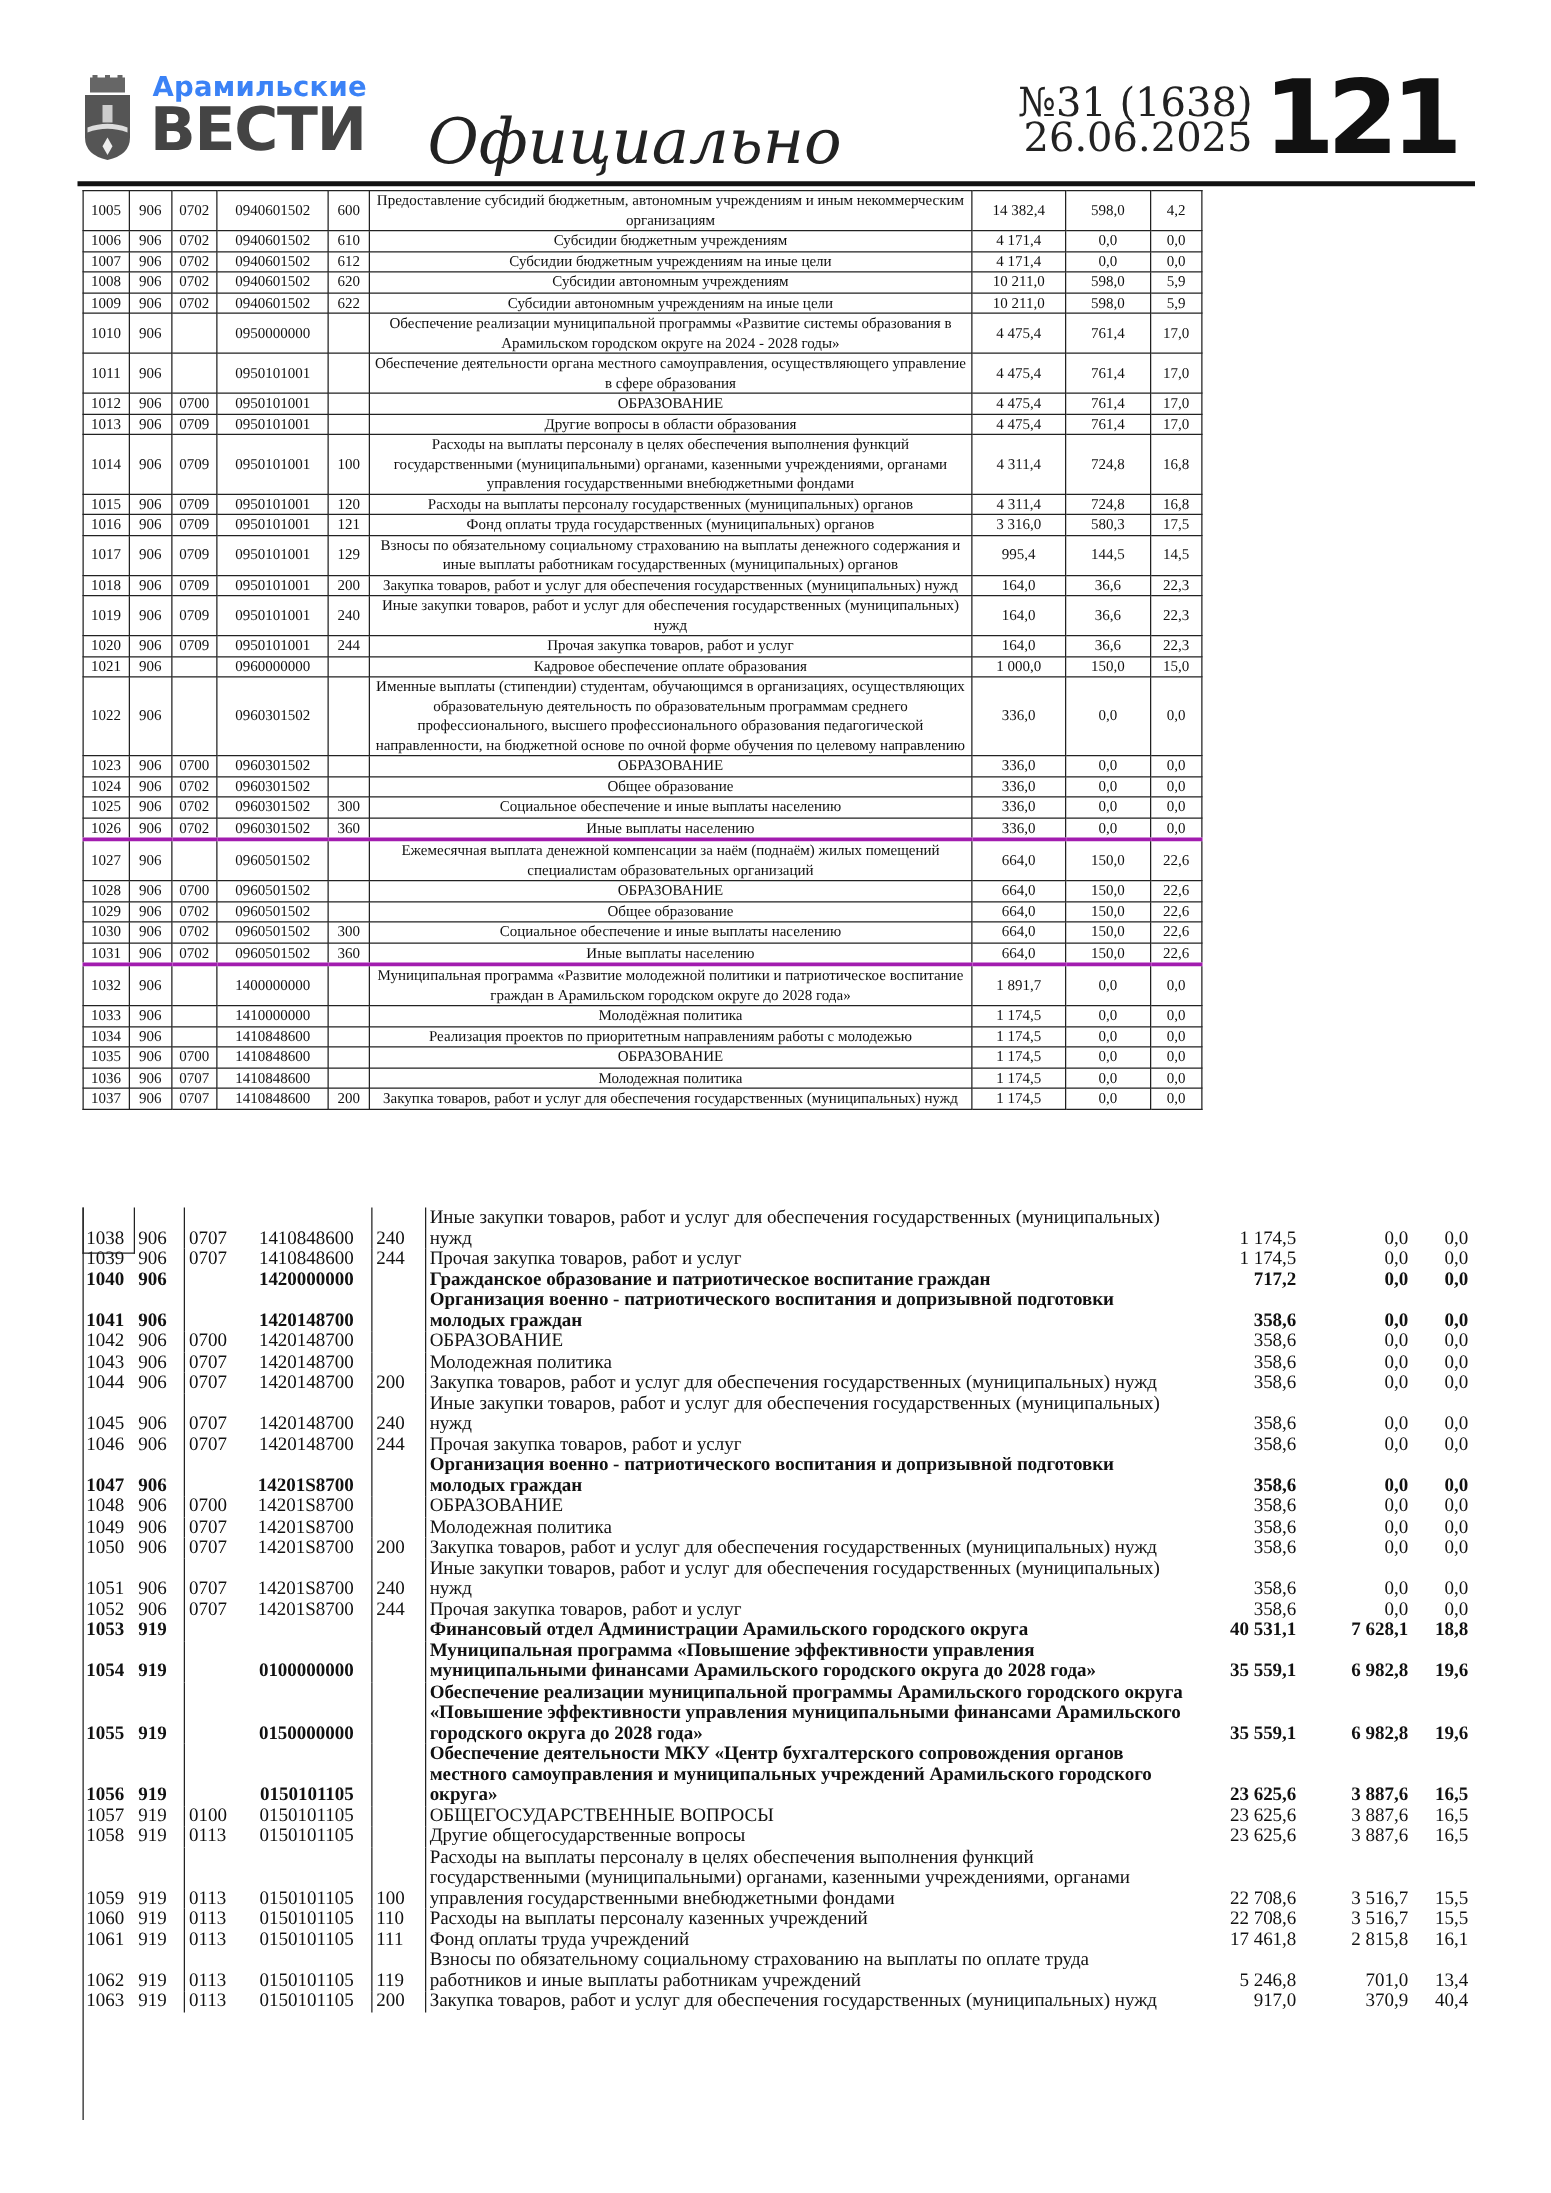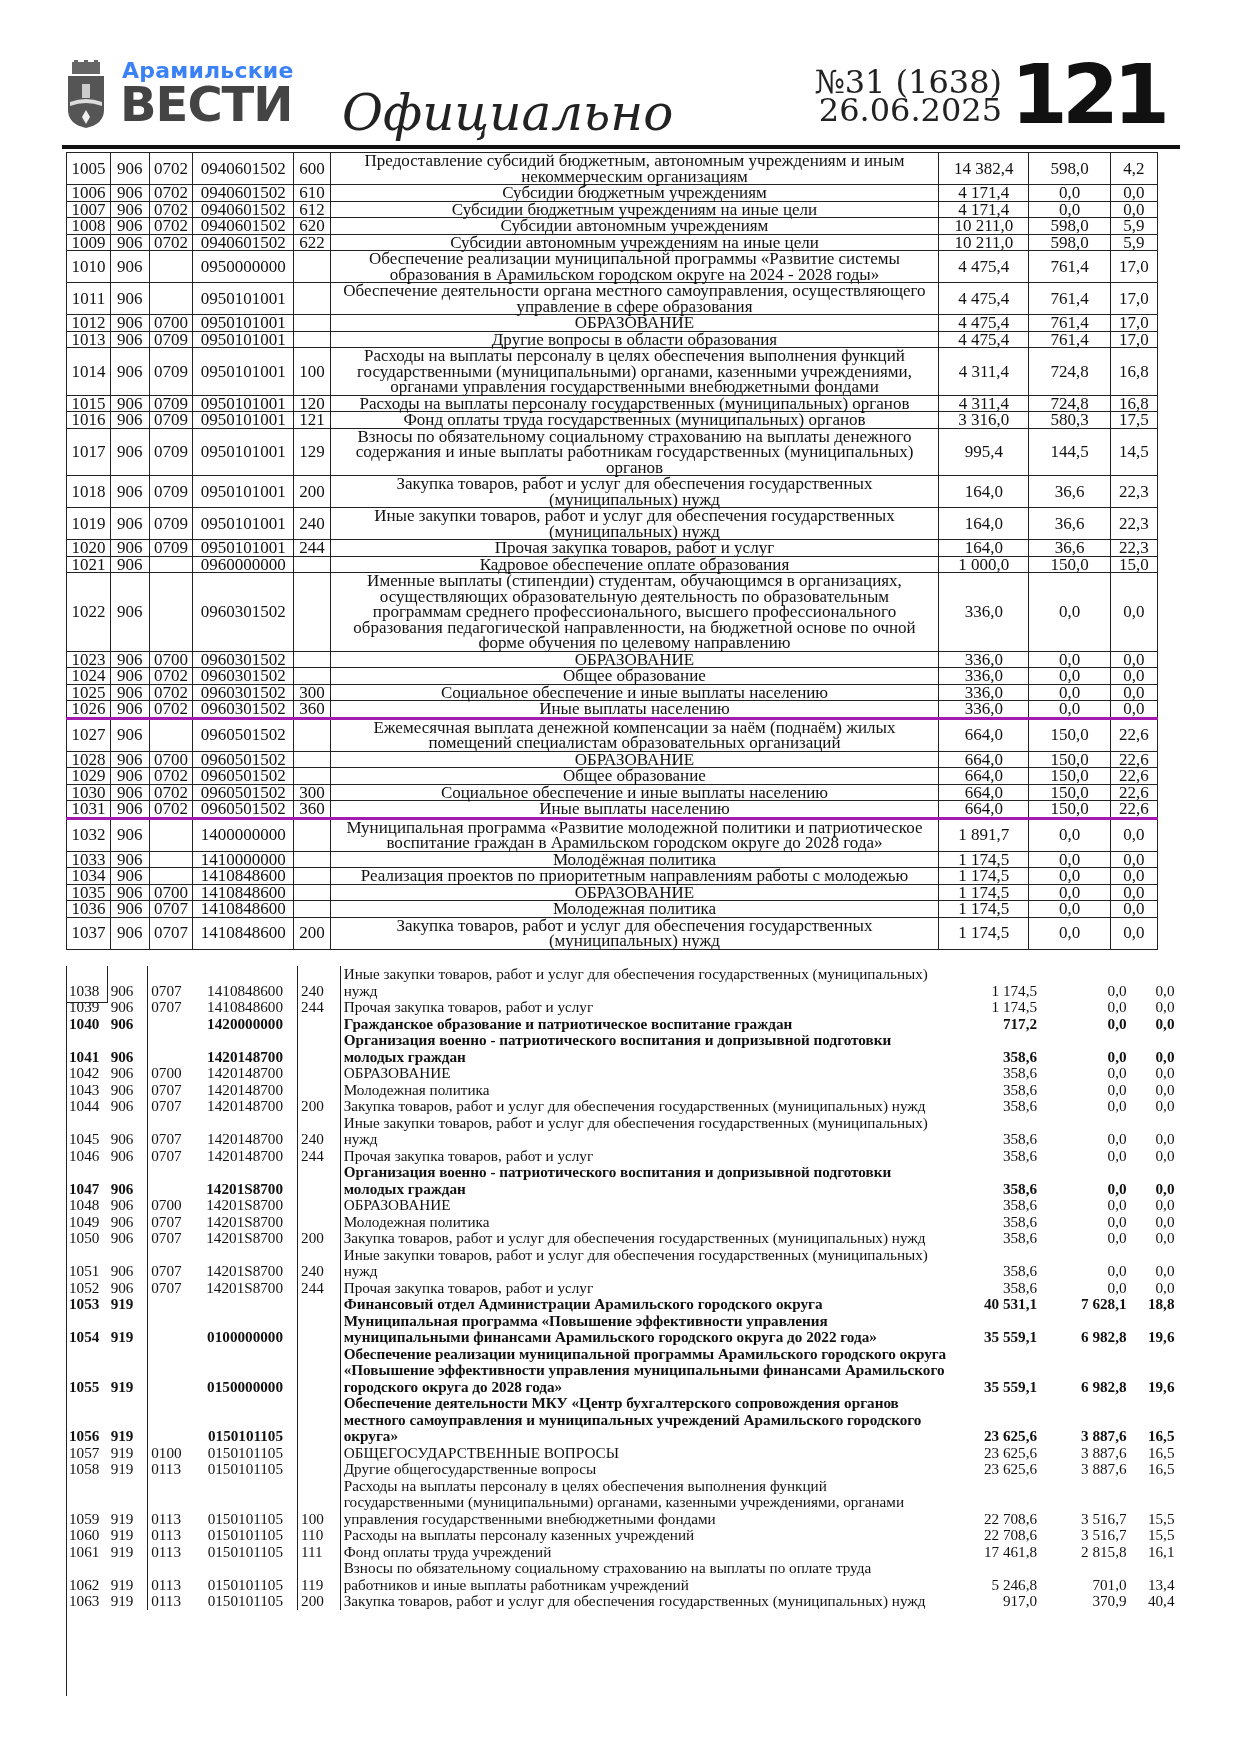--- a/index.html
+++ b/index.html
@@ -12,22 +12,22 @@
   .brand-main { position:absolute; left:58px; top:28px; font-family:"DejaVu Sans", sans-serif;
                 font-size:48px; font-weight:bold; color:#444; letter-spacing:-1px; line-height:1; }
   .section-title { position:absolute; left:280px; top:1px; font-family:"DejaVu Serif", serif;
                    font-style:italic; font-size:50px; color:#222;margin-top:31px; }
   .issue { position:absolute; right:180px; top:16px; text-align:right; font-family:"DejaVu Serif", serif;
            font-size:32px; line-height:28px; color:#222; }
   .page-num { position:absolute; right:18px; top:2px; font-family:"DejaVu Sans", sans-serif;
               font-weight:bold; font-size:82px; letter-spacing:-6px; color:#111; line-height:1; }
   .rule { position:absolute; left:62px; top:145px; width:1118px; height:4px; background:#111; }
 
-  table.t1 { position:absolute; left:66px; top:152px; width:1092px; border-collapse:collapse;
-             font-size:17px; line-height:15.5px;padding-left:28px; }
+  table.t1 { position:absolute; left:66px; top:152px; width:896px; border-collapse:collapse;
+             font-size:12px; line-height:15.5px;padding-left:28px; }
   table.t1 td { border:1px solid #222; padding:0 3px; vertical-align:middle; text-align:center; }
   table.t1 td.num { text-align:center; }
   table.t1 td.desc { text-align:center; }
   table.t1 tr.one td { height:15px; }
   table.t1 tr.thick td { border-top:3px solid #a21caf; }
 
   .t2wrap { position:absolute; left:66px; top:966px; width:1112px; height:730px; }
   table.t2 { width:1112px; border-collapse:collapse; font-size:15.2px; line-height:16.5px; }
   table.t2 td { padding:0 3px; vertical-align:bottom; text-align:left; border:none; }
   table.t2 td.c0 { width:34px; }
@@ -628,21 +628,21 @@
           <td class="v v1">40 531,1</td>
           <td class="v v2">7 628,1</td>
           <td class="v v3">18,8</td>
         </tr>
         <tr class="b">
           <td class="c0">1054</td>
           <td class="c1">919</td>
           <td class="c2"></td>
           <td class="c3">0100000000</td>
           <td class="c4"></td>
-          <td class="c5">Муниципальная программа «Повышение эффективности управления муниципальными финансами Арамильского городского округа до 2022 года»</td>
+          <td class="c5">Муниципальная программа «Повышение эффективности управления муниципальными финансами Арамильского городского округа до 2028 года»</td>
           <td class="v v1">35 559,1</td>
           <td class="v v2">6 982,8</td>
           <td class="v v3">19,6</td>
         </tr>
         <tr class="b">
           <td class="c0">1055</td>
           <td class="c1">919</td>
           <td class="c2"></td>
           <td class="c3">0150000000</td>
           <td class="c4"></td>

